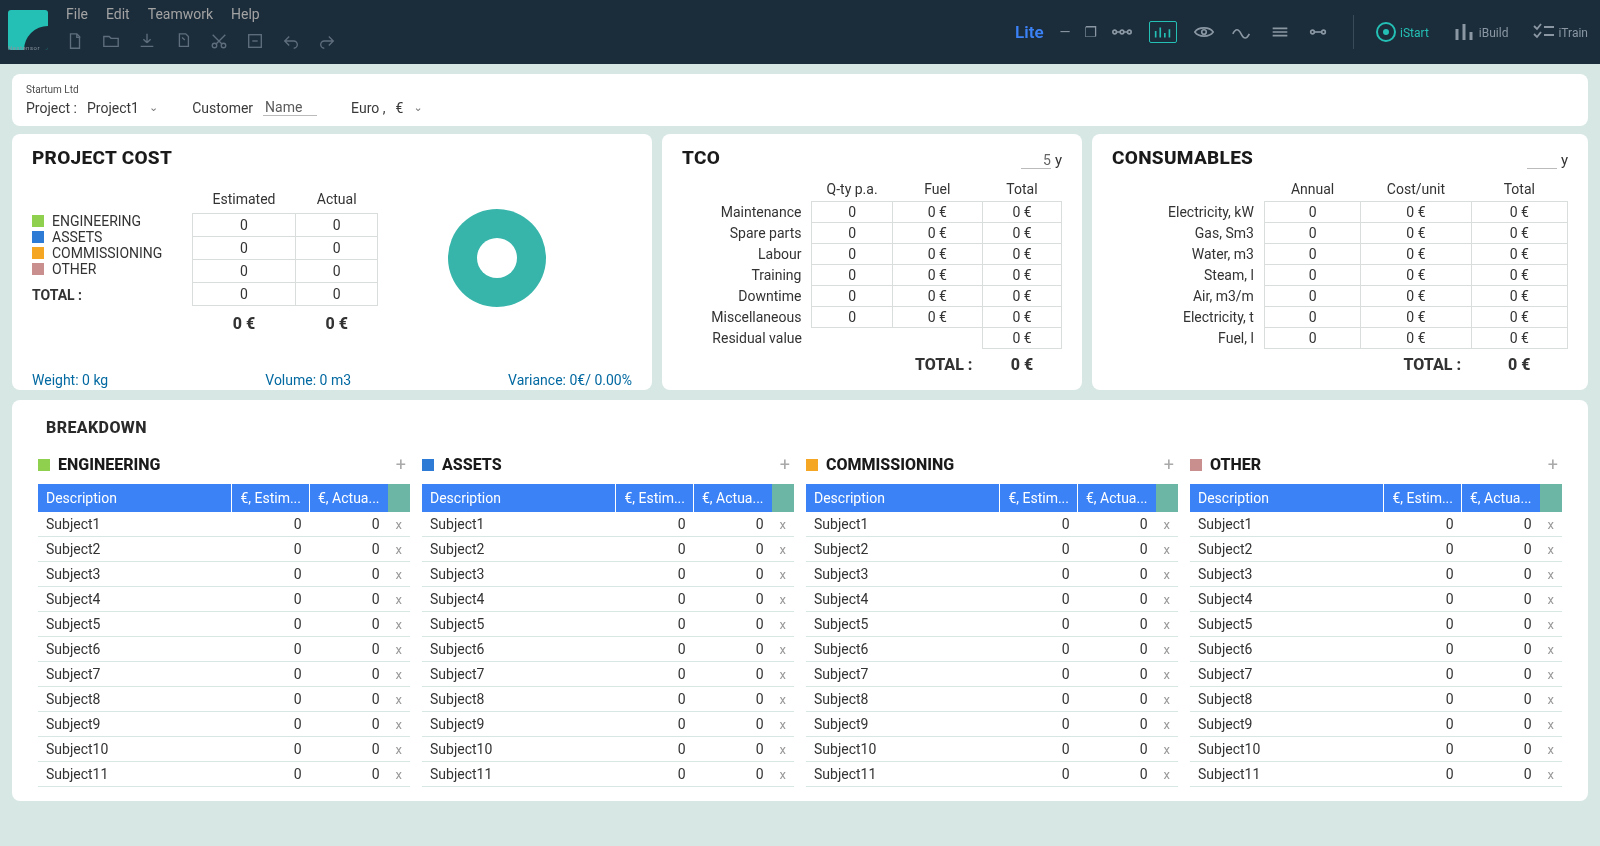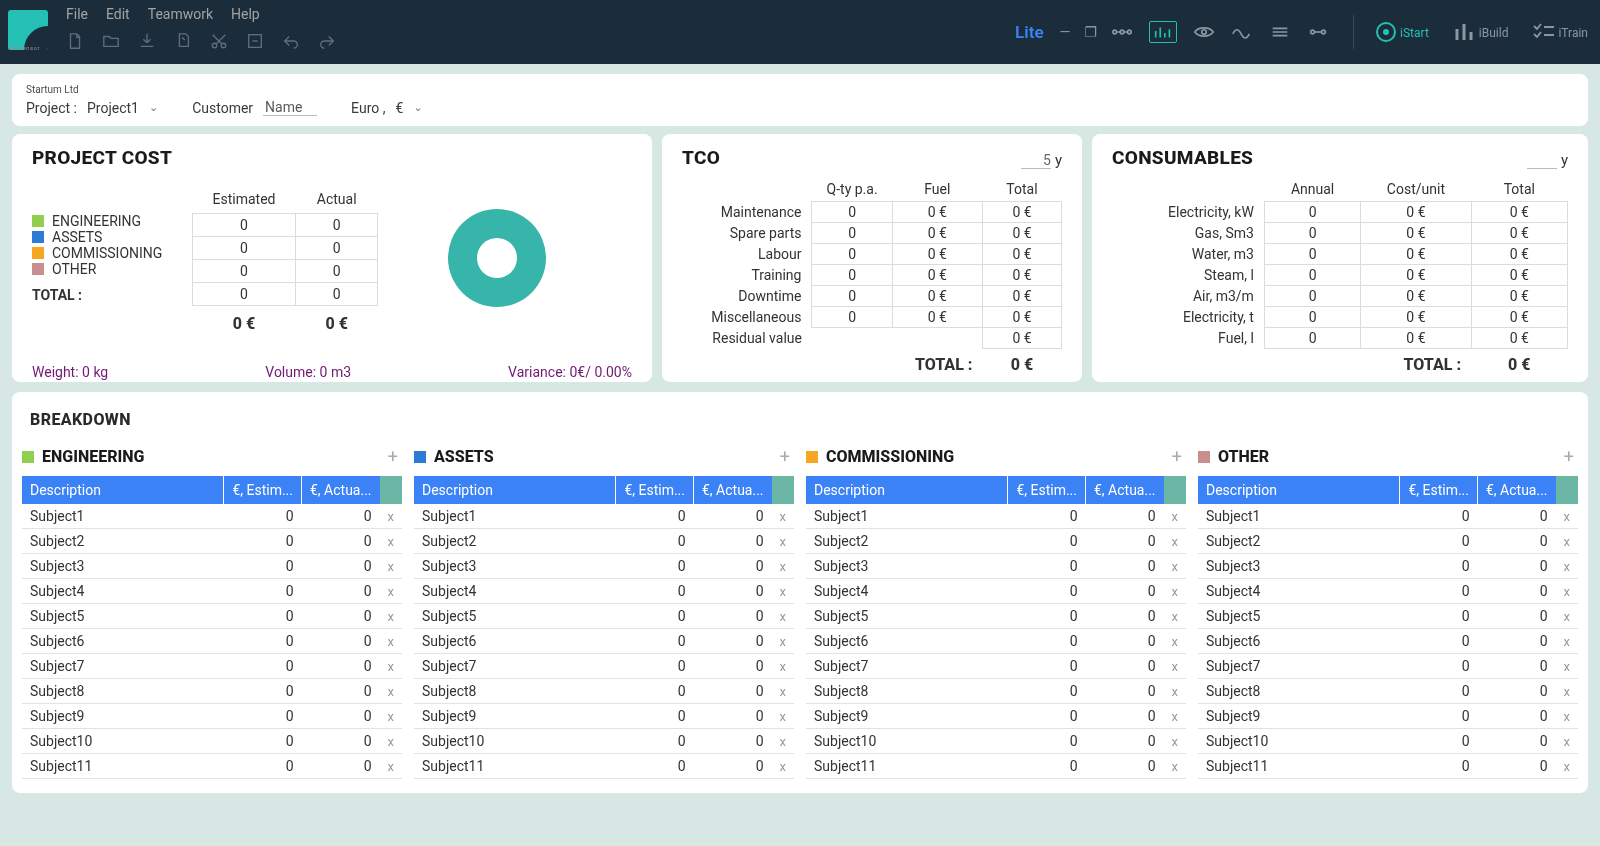--- a/index.html
+++ b/index.html
@@ -44,34 +44,34 @@
 .pc-legend .li{display:flex;align-items:center;gap:8px}
 .pc-legend .sw{width:12px;height:12px}
 .pc-legend .tot{font-weight:700;margin-top:2px}
 .pc-table{font-size:14px;color:#333}
 .pc-table table{border-collapse:collapse}
 .pc-table th{font-weight:400;padding:2px 20px 6px;text-align:center}
 .pc-table td{border:1px solid #d9dedd;padding:3px 30px;text-align:center}
 .pc-table .trow td{border:none;font-weight:800;font-size:16px;padding-top:8px}
 .donut{width:98px;height:98px;border-radius:50%;background:#37b5aa;display:flex;align-items:center;justify-content:center;margin-left:50px;margin-top:20px}
 .donut::before{content:"";width:40px;height:40px;background:#fff;border-radius:50%}
-.pc-foot{display:flex;justify-content:space-between;margin-top:28px;font-size:14px;color:#701a75}
+.pc-foot{display:flex;justify-content:space-between;margin-top:36px;font-size:14px;color:#0369a1}
 .tcard{flex:0 0 420px;position:relative}
 .thead{display:flex;justify-content:space-between;align-items:flex-end}
 .ylabel{font-size:15px;color:#333}
 .yinput{border:none;border-bottom:1px solid #bbb;width:30px;text-align:right;font-size:14px;color:#666;margin-right:4px}
 .ttable{margin-top:10px;font-size:14px;color:#333}
 .ttable table{border-collapse:collapse;width:100%}
 .ttable th{font-weight:400;text-align:center;padding:2px 8px 4px;min-width:66px}
 .ttable td{border:1px solid #d9dedd;padding:2px 8px;text-align:center}
 .ttable td.lab{border:none;text-align:right;padding-right:10px}
 .ttable .trow td{border:none;font-weight:800;font-size:16px;padding-top:6px}
 .ttable .trow td.lab{text-align:right}
 .ccard{flex:1}
-.breakdown{background:#fff;border-radius:8px;padding:14px 10px}
+.breakdown{background:#fff;border-radius:8px;padding:14px 26px}
 .breakdown h3{font-size:16px;font-weight:800;color:#2a2a2a;margin:4px 0 18px 8px;letter-spacing:0.4px}
 .bk-cols{display:flex;gap:12px}
 .bk-col{flex:1;min-width:0}
 .bk-title{display:flex;align-items:center;gap:8px;font-size:16px;font-weight:800;color:#1a1a1a;margin-bottom:10px;position:relative}
 .bk-title .sw{width:12px;height:12px}
 .bk-title .plus{position:absolute;right:4px;color:#aaa;font-size:18px;font-weight:400;cursor:pointer}
 .bk-table{font-size:14px;color:#333}
 .bk-table table{border-collapse:collapse;width:100%}
 .bk-table th{background:#3b82f6;color:#fff;font-weight:400;text-align:left;padding:6px 8px;font-size:14px;white-space:nowrap;overflow:hidden;text-overflow:ellipsis}
 .bk-table th:nth-child(2),.bk-table th:nth-child(3){width:60px;border-left:1px solid #fff}

